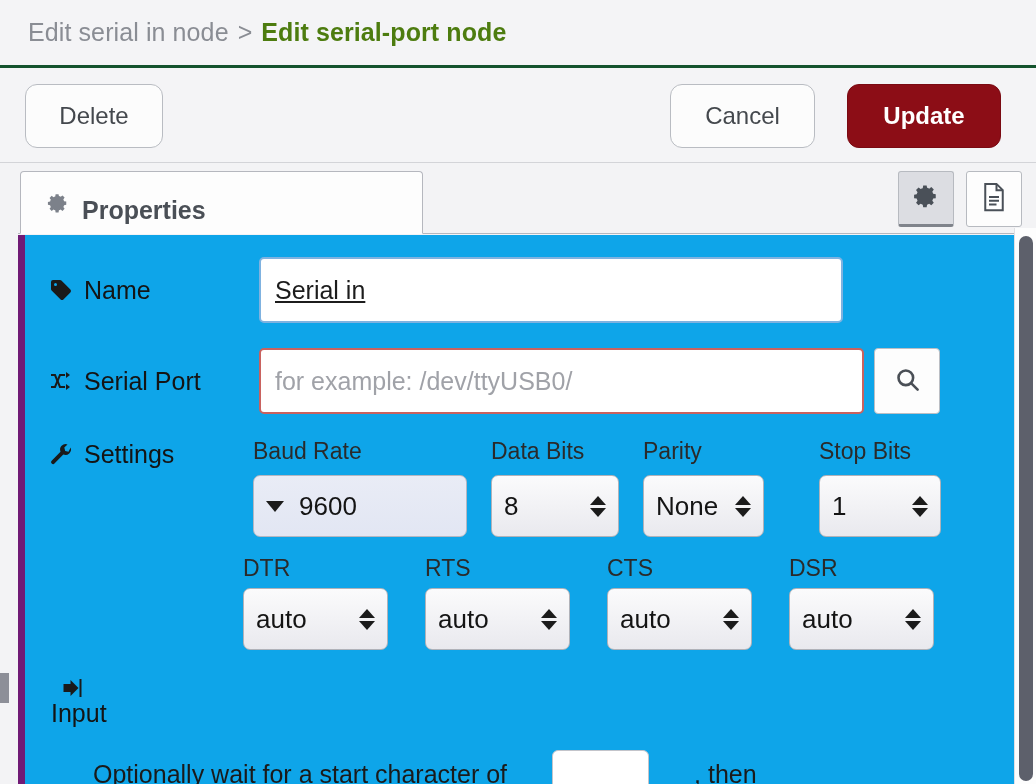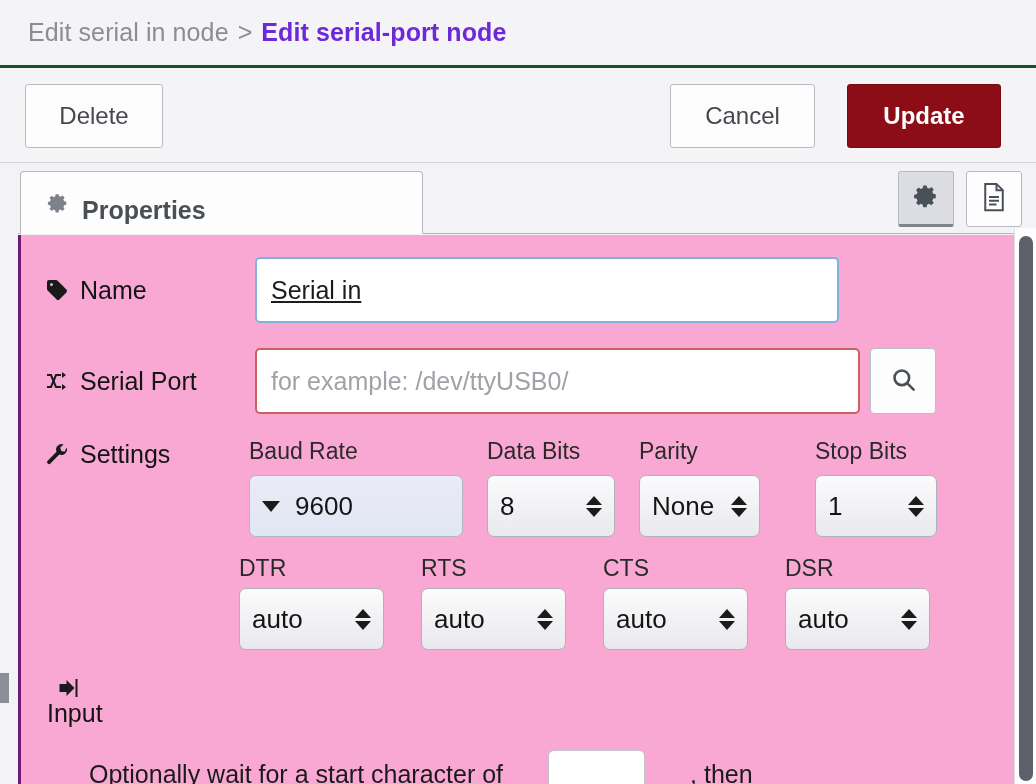--- a/index.html
+++ b/index.html
@@ -41,21 +41,21 @@
     color: #8a8d94;
     letter-spacing: 0.1px;
   }
   .crumb-sep {
     font-size: 25px;
     color: #8a8d94;
     margin: 0 9px;
   }
   .crumb-current {
     font-size: 25px;
-    color: #6d28d9;
+    color: #4d7c0f;
     font-weight: bold;
     letter-spacing: 0.1px;
   }
 
   
   .buttonbar {
     position: absolute;
     left: 0; top: 68px;
     width: 1036px;
     height: 95px;
@@ -66,21 +66,21 @@
   .btn {
     position: absolute;
     box-sizing: border-box;
     font-family: "Liberation Sans", sans-serif;
     font-size: 24px;
     line-height: 1;
     display: flex;
     align-items: center;
     justify-content: center;
     cursor: pointer;
-    border-radius: 3px;
+    border-radius: 12px;
   }
   .btn-delete {
     left: 25px; top: 16px;
     width: 138px; height: 64px;
     background: #fcfcfc;
     border: 1px solid #b9bcc2;
     color: #44484d;
   }
   .btn-cancel {
     left: 670px; top: 16px;
@@ -154,22 +154,22 @@
   .icon-btn.plain {
     left: 966px; top: 8px;
     background: #fdfdfd;
   }
 
   
   .panel {
     position: absolute;
     left: 18px; top: 235px;
     width: 1000px; height: 549px;
-    background: #f9a8d4;
-    border-left: 3px solid #701a75;
+    background: #0ea5e9;
+    border-left: 7px solid #701a75;
     box-sizing: border-box;
     overflow: hidden;
   }
 
   .row {
     position: absolute;
     display: flex;
     align-items: center;
   }
   .flabel {

